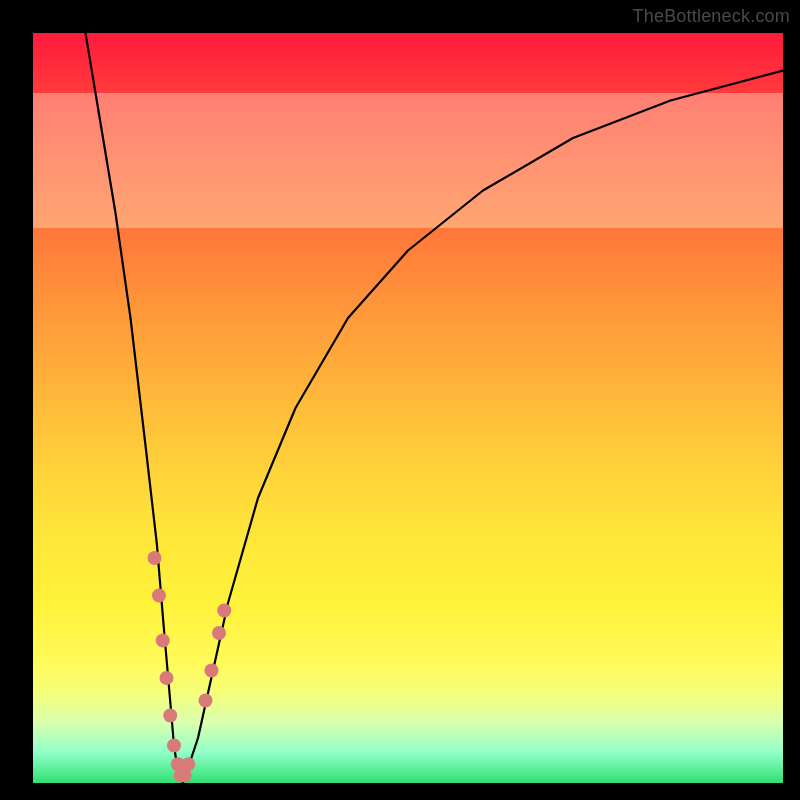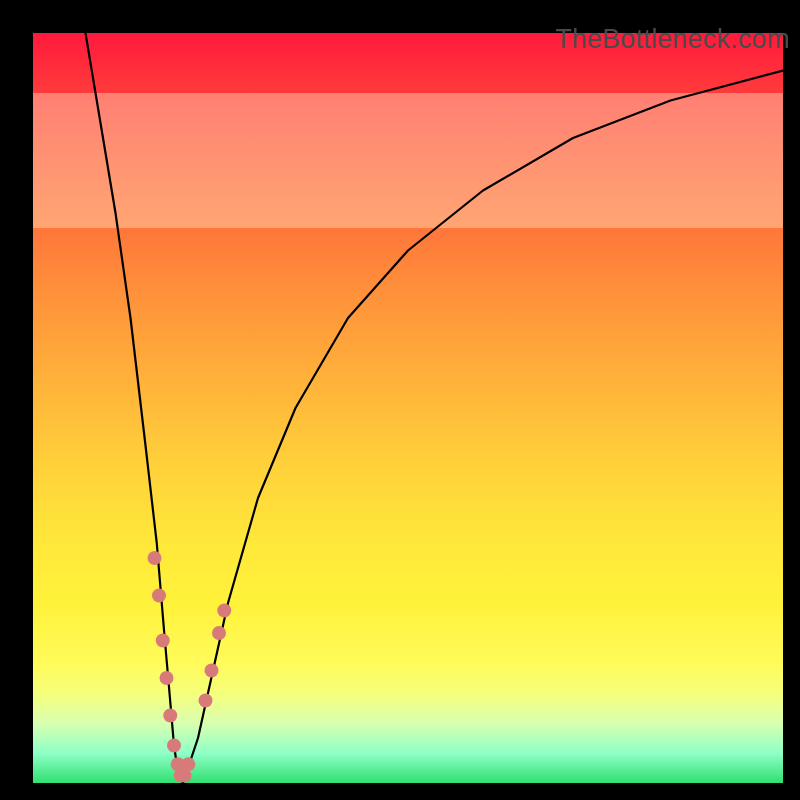--- a/index.html
+++ b/index.html
@@ -31,24 +31,24 @@
       #ffe83a 68%,
       #fff23a 76%,
       #fffb5a 84%,
       #f6ff7a 88%,
       #d9ffb0 92%,
       #8fffc8 96%,
       #30e070 100%);
   }
   .watermark {
     position: absolute;
-    top: 24px;
+    top: 6px;
     right: 10px;
     color: #4a4a4a;
-    font-size: 27px;
+    font-size: 18px;
     font-weight: 500;
     letter-spacing: 0.2px;
     user-select: none;
   }
   svg.curve {
     position: absolute;
     left: 0;
     top: 0;
   }
   .pale-band {

